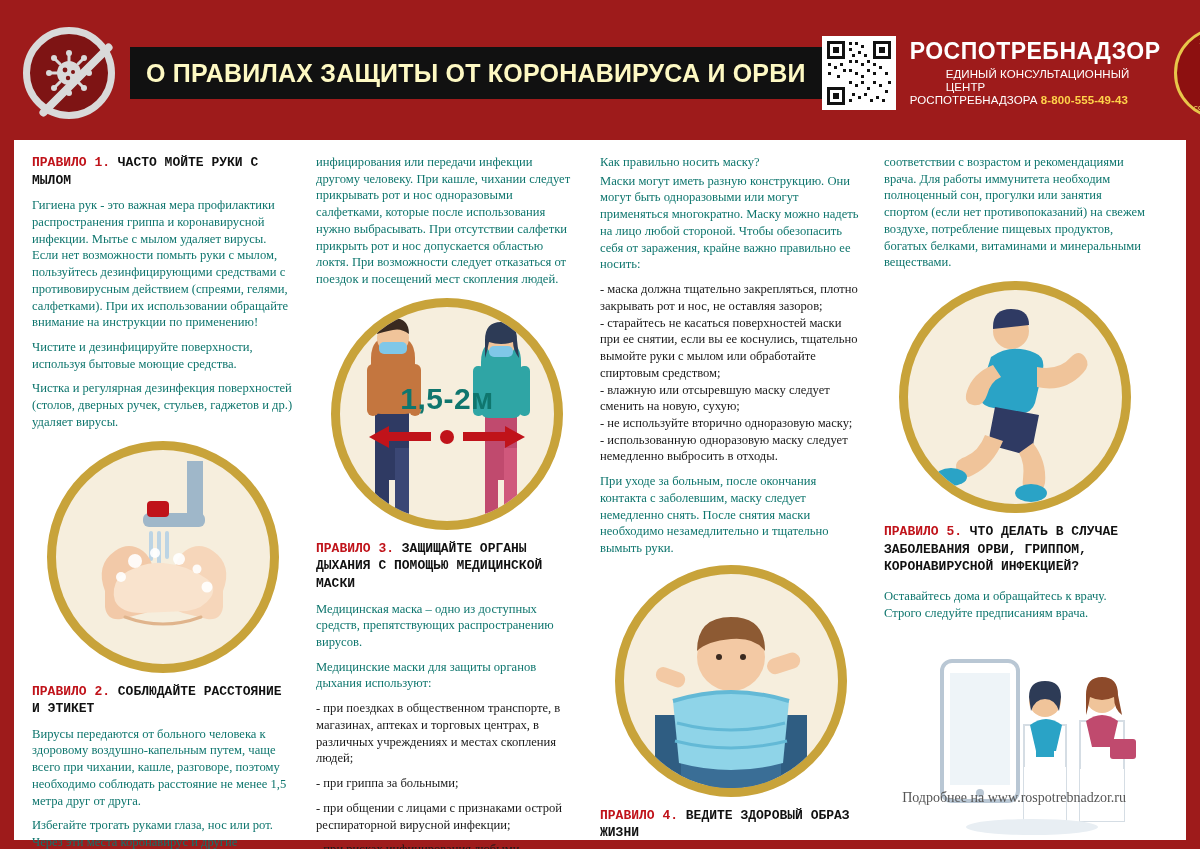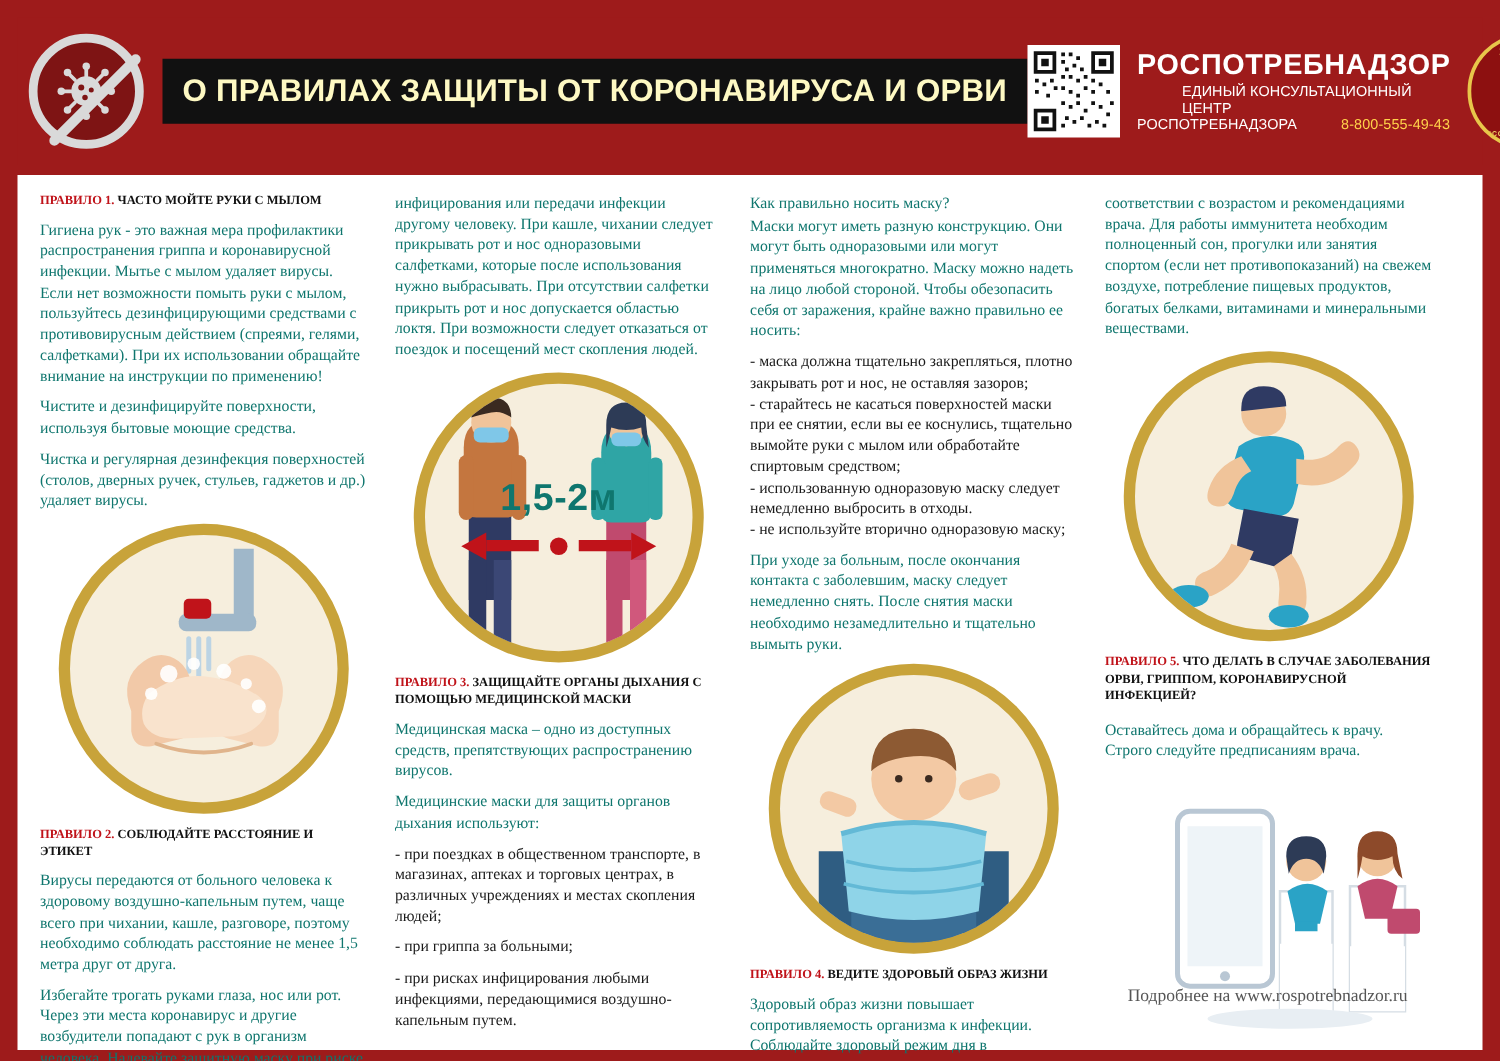--- a/index.html
+++ b/index.html
@@ -77,21 +77,21 @@
     font-weight:bold; font-size:23px; letter-spacing:0.5px;
   }
   .rpn-text .rpn-sub {
     font-family:"Liberation Sans", sans-serif;
     font-size:11.5px; margin-top:3px; letter-spacing:0.1px;padding-left:36px;
   }
   .rpn-text .rpn-sub2 {
     font-family:"Liberation Sans", sans-serif;
     font-size:11.5px; letter-spacing:0.1px;
   }
-  .rpn-phone { color:#ffd24a; font-weight:normal;margin-left:32px; }
+  .rpn-phone { color:#ffd24a; font-weight:bold; }
   .emblem {
     width:92px; height:92px; flex:0 0 92px;
     border-radius:50%;
     background:#8d1010;
     border:3px solid #e8c64a;
     position:relative;
     display:flex; align-items:center; justify-content:center;
     overflow:hidden;
   }
   .emblem .top-text {
@@ -111,23 +111,23 @@
     position:relative;
     background:#ffffff;
     height:700px;
     margin-top:8px;
     padding:14px 18px 10px 18px;
     display:flex;
     gap:22px;
   }
   .col { width:262px; position:relative; }
   .rule-head {
-    font-family:Liberation Serif, serif;
+    font-family:Liberation Mono, monospace;
     font-weight:bold;
-    font-size:10px;
+    font-size:13px;
     line-height:1.35;
     margin-bottom:8px;
   }
   .rule-num { color:#c0131a; }
   .rule-rest { color:#111111; }
   p.body {
     margin:0 0 8px 0;
     font-size:12.6px;
     line-height:1.33;
     color:#0f766e;
@@ -398,32 +398,34 @@
       </div>
 
       <div class="rule-head">
         <span class="rule-num">ПРАВИЛО 3.</span><span class="rule-rest"> ЗАЩИЩАЙТЕ ОРГАНЫ ДЫХАНИЯ С ПОМОЩЬЮ МЕДИЦИНСКОЙ МАСКИ</span>
       </div>
       <p class="body">Медицинская маска – одно из доступных средств, препятствующих распространению вирусов.</p>
       <p class="body">Медицинские маски для защиты органов дыхания используют:</p>
       <ul class="body">
         <li>- при поездках в общественном транспорте, в магазинах, аптеках и торговых центрах, в различных учреждениях и местах скопления людей;</li>
         <li style="margin-top:8px;">- при гриппа за больными;</li>
+        <li style="margin-top:8px;">- при общении с лицами с признаками острой респираторной вирусной инфекции;</li>
         <li style="margin-top:8px;">- при рисках инфицирования любыми инфекциями, передающимися воздушно-капельным путем.</li>
       </ul>
     </div>
 
     <div class="col">
       <p class="body" style="margin-bottom:2px;">Как правильно носить маску?</p>
       <p class="body">Маски могут иметь разную конструкцию. Они могут быть одноразовыми или могут применяться многократно. Маску можно надеть на лицо любой стороной.  Чтобы обезопасить себя от заражения, крайне важно правильно ее носить:</p>
       <ul class="body">
         <li>- маска должна тщательно закрепляться, плотно закрывать рот и нос, не оставляя зазоров;</li>
         <li>- старайтесь не касаться поверхностей маски при ее снятии, если вы ее коснулись, тщательно вымойте руки с мылом или обработайте спиртовым средством;</li>
+        <li>- влажную или отсыревшую маску следует сменить на новую, сухую;</li>
+        <li>- не используйте вторично одноразовую маску;</li>
         <li>- использованную одноразовую маску следует немедленно выбросить в отходы.</li>
-        <li>- не используйте вторично одноразовую маску;</li>
       </ul>
       <p class="body">При уходе за больным, после окончания контакта с заболевшим, маску следует немедленно снять. После снятия маски необходимо незамедлительно и тщательно вымыть руки.</p>
 
       <div class="illus" style="margin-top:6px;">
         <div class="ring"></div>
         <svg class="art" viewBox="0 0 232 232">
           <clipPath id="c3">
               <circle cx="116" cy="116" r="107"></circle>
             </clipPath>
           <g clip-path="url(#c3)">

